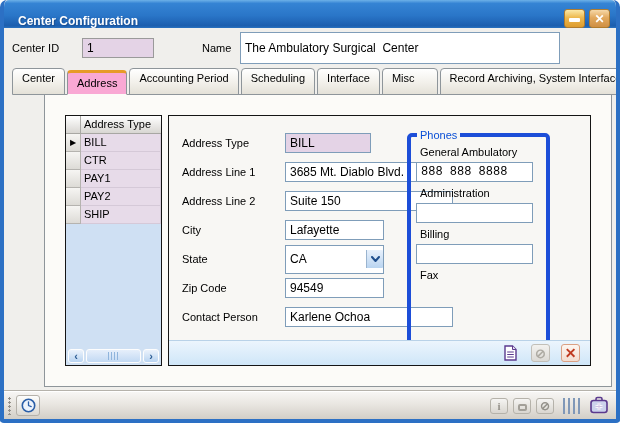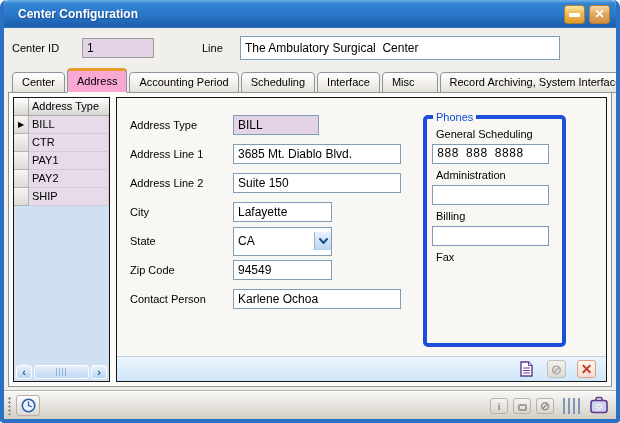--- a/index.html
+++ b/index.html
@@ -10,61 +10,61 @@
     width: 620px; height: 423px;
     border: 4px solid #2c70c4; border-top: none;
     border-radius: 7px 7px 4px 4px;
     overflow: hidden; display: flex; flex-direction: column;
     background: #f0efec;
   }
   .titlebar {
     height: 28px; flex: 0 0 28px;
     background: linear-gradient(#6db1e8 0%, #3584d4 12%, #2a76c8 55%, #1c5eae 92%, #2a72c0 100%);
     border-radius: 5px 5px 0 0;
-    display: flex; align-items: center; padding: 0 6px 0 14px;
+    display: flex; align-items: flex-end; padding: 0 6px 0 14px;
   }
   .title-text { color: #fff; font-weight: bold; font-size: 12px; text-shadow: 1px 1px 1px #1a4f91; }
   .tb-buttons { margin-left: auto; display: flex; gap: 4px; }
   .tb-btn {
     width: 21px; height: 19px; border-radius: 3px;
     border: 1px solid #b07c2e;
     display: flex; align-items: center; justify-content: center;
     cursor: default;
   }
   .tb-min { background: linear-gradient(#fbe9a8, #edb84d 45%, #dd9c2e); }
   .tb-min .minbar { width: 11px; height: 4px; background: #fff; border-radius: 1px; margin-top: 2px; }
   .tb-close { background: linear-gradient(#f6d8a8, #e2a95e 45%, #cf8f44); color: #fff; font-weight: bold; font-size: 12px; }
 
   .window-body { flex: 1 1 auto; padding: 5px 4px 4px 4px; background: #f0efec; display: flex; flex-direction: column; border-radius: 28px; }
 
   .header-row { height: 26px; display: flex; align-items: center; margin: 2px 2px 7px 4px; }
   .hdr-label { font-size: 11px; }
   .lbl-centerid { width: 70px; }
   .fld-centerid { width: 72px; height: 20px; border: 1px solid #9a9a9a; background: #e4d3e6; font-size: 12px; padding: 1px 4px; font-family: "Liberation Sans", sans-serif; }
   .lbl-name { margin-left: 48px; width: 38px; }
-  .fld-name { width: 320px; height: 24px; border: 1px solid #7f9db9; background: #fff; font-size: 12px; padding: 1px 4px; font-family: "Liberation Sans", sans-serif; }
+  .fld-name { width: 320px; height: 32px; border: 1px solid #7f9db9; background: #fff; font-size: 12px; padding: 1px 4px; font-family: "Liberation Sans", sans-serif; }
 
   .tabstrip { display: flex; align-items: flex-end; padding-left: 4px; position: relative; z-index: 2; margin-bottom: -1px; }
   .tab {
     font-size: 11px; padding: 3px 9px 4px 9px; margin-right: 2px;
     background: linear-gradient(#ffffff, #f2f0ea 55%, #e4e1d8);
     border: 1px solid #8e959a; border-radius: 4px 4px 0 0;
-    height: 21px; white-space: nowrap; cursor: default;
+    height: 27px; white-space: nowrap; cursor: default;
   }
   .tab.active {
     background: #f9a8d4; height: 25px; padding-top: 4px;
     border-top: 3px solid #e79a28;
     border-bottom: 1px solid #fcfbf8;
     font-weight: normal;
   }
   .tab-misc { padding-right: 22px; }
 
   .tab-content {
     flex: 1 1 auto; border: 1px solid #8e959a; background: #fcfbf8;
-    padding: 4px; display: flex; gap: 6px; position: relative; z-index: 1;
+    padding: 20px; display: flex; gap: 6px; position: relative; z-index: 1; margin-left: 36px;
   }
 
   
   .grid-panel { width: 97px; border: 1px solid #151515; background: #cfe0f3; display: flex; flex-direction: column; }
   .grid-header { display: flex; height: 18px; flex: 0 0 18px; }
   .gsel-h { width: 15px; background: linear-gradient(#ffffff, #d8d6d2); border-right: 1px solid #a8a7a3; border-bottom: 1px solid #a8a7a3; }
   .ghdr { flex: 1; background: linear-gradient(#ffffff, #d8d6d2); border-bottom: 1px solid #a8a7a3; padding: 2px 0 0 3px; font-size: 11px; white-space: nowrap; overflow: hidden; }
   .grow { display: flex; height: 18px; flex: 0 0 18px; }
   .gsel { width: 15px; background: linear-gradient(#f6f5f3, #dddbd6); border-right: 1px solid #b5b3af; border-bottom: 1px solid #b5b3af; display: flex; align-items: center; justify-content: center; }
   .sel-arrow { font-size: 8px; line-height: 8px; color: #000; }
@@ -127,21 +127,21 @@
           <span>✕</span>
         </span>
     </span>
   </div>
 
   <div class="window-body">
 
     <div class="header-row">
       <span class="hdr-label lbl-centerid">Center ID</span>
       <input class="fld-centerid" readonly="" value="1" style="">
-      <span class="hdr-label lbl-name">Line</span>
+      <span class="hdr-label lbl-name">Name</span>
       <input class="fld-name" value="The Ambulatory Surgical  Center" style="">
     </div>
 
     <div class="tabstrip">
       <div class="tab">Center</div>
       <div class="tab active">Address</div>
       <div class="tab">Accounting Period</div>
       <div class="tab">Scheduling</div>
       <div class="tab">Interface</div>
       <div class="tab tab-misc">Misc</div>
@@ -222,21 +222,21 @@
           </div>
           <div class="frow">
             <span class="flabel">Contact Person</span>
             <input class="finput w-wide" value="Karlene Ochoa" style="">
           </div>
         </div>
 
         <fieldset class="phones">
           <legend>Phones</legend>
           <div class="pgroup">
-            <span class="plabel">General Scheduling</span>
+            <span class="plabel">General Ambulatory</span>
             <input class="pinput" value="888 888 8888" style="">
           </div>
           <div class="pgroup">
             <span class="plabel">Administration</span>
             <input class="pinput" value="" style="">
           </div>
           <div class="pgroup">
             <span class="plabel">Billing</span>
             <input class="pinput" value="" style="">
           </div>

